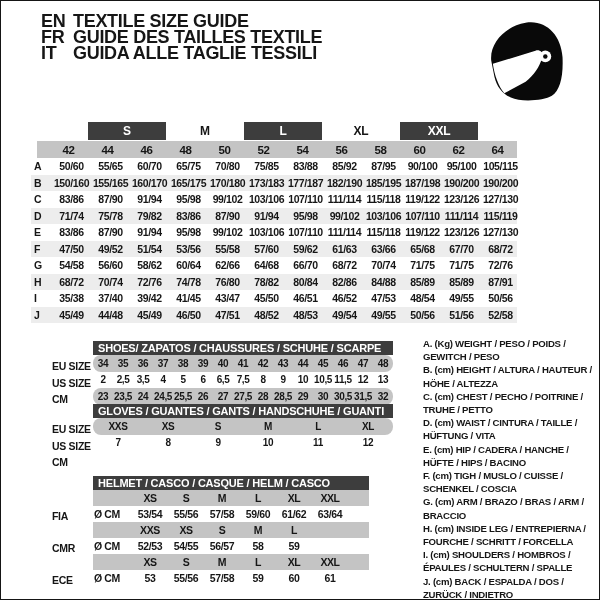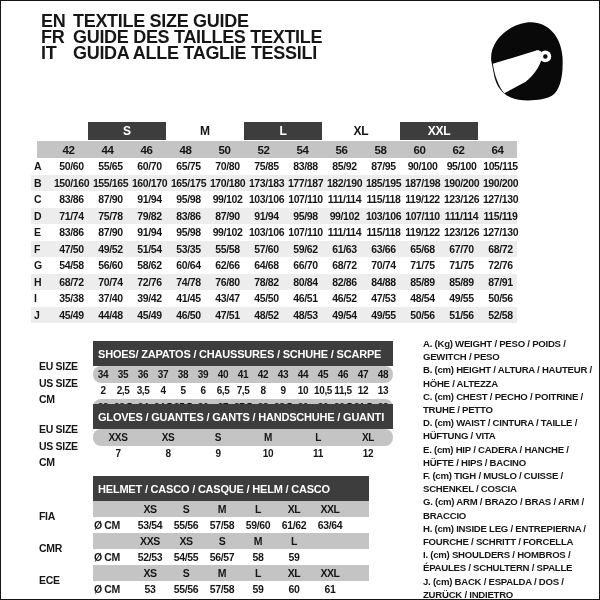--- a/index.html
+++ b/index.html
@@ -24,32 +24,32 @@
   #size-table{position:absolute;left:30px;top:121px;width:486px;}
   .group-row{height:18px;margin-bottom:1px;}
   .gcell{display:flex;align-items:center;justify-content:center;height:18px;font-size:12px;letter-spacing:-0.2px;}
   .sp18{width:18px;flex:0 0 18px;}
   .sp12{width:12px;flex:0 0 12px;}
   .size-row{height:17px;background:#c4c4c4;margin-left:6px;font-size:11.5px;}
   .c39{width:39px;flex:0 0 39px;}
   .data-row{height:16.5px;font-size:10.5px;}
   .letter{width:18px;flex:0 0 18px;justify-content:flex-start;padding-left:3px;font-size:10.5px;}
   
-  .bar-title{height:25px;background:#3d3d3d;color:#fff;font-size:11px;display:flex;align-items:center;padding-left:5px;letter-spacing:-0.2px;}
+  .bar-title{height:14px;background:#3d3d3d;color:#fff;font-size:11px;display:flex;align-items:center;padding-left:5px;letter-spacing:-0.2px;}
   #shoes-block{position:absolute;left:92px;top:340px;width:300px;}
   #gloves-block{position:absolute;left:92px;top:403px;width:300px;}
   #helmet-block{position:absolute;left:92px;top:475px;width:276px;}
   .h165{height:16.5px;font-size:10px;border-radius:8px;}
   .c20{width:20px;flex:0 0 20px;}
   .c50{width:50px;flex:0 0 50px;}
   .h16{height:16px;font-size:10.5px;}
   .c38{width:38px;flex:0 0 38px;justify-content:flex-start;padding-left:1px;}
   .c36{width:36px;flex:0 0 36px;}
   
-  .side-labels{position:absolute;left:38px;font-size:10.5px;letter-spacing:-0.3px;}
+  .side-labels{position:absolute;left:51px;font-size:10.5px;letter-spacing:-0.3px;}
   #shoes-labels{top:357px;}
   #gloves-labels{top:420px;}
   .side-label{height:16.5px;display:flex;align-items:center;}
   #helmet-labels{top:491px;}
   .helmet-label{height:32px;display:flex;align-items:flex-end;line-height:16px;}
   
   #legend{position:absolute;left:393px;top:336px;width:204px;font-size:9.6px;line-height:13.2px;letter-spacing:-0.25px;}
   .legend-item{margin:0;padding-left:29px;}
 </style>
 </head>
@@ -180,21 +180,21 @@
         <div class="cell c39">115/118</div>
         <div class="cell c39">119/122</div>
         <div class="cell c39">123/126</div>
         <div class="cell c39">127/130</div>
       </div>
       <div class="t-row data-row stripe">
         <div class="cell letter">F</div>
         <div class="cell c39">47/50</div>
         <div class="cell c39">49/52</div>
         <div class="cell c39">51/54</div>
-        <div class="cell c39">53/35</div>
+        <div class="cell c39">53/56</div>
         <div class="cell c39">55/58</div>
         <div class="cell c39">57/60</div>
         <div class="cell c39">59/62</div>
         <div class="cell c39">61/63</div>
         <div class="cell c39">63/66</div>
         <div class="cell c39">65/68</div>
         <div class="cell c39">67/70</div>
         <div class="cell c39">68/72</div>
       </div>
       <div class="t-row data-row">

